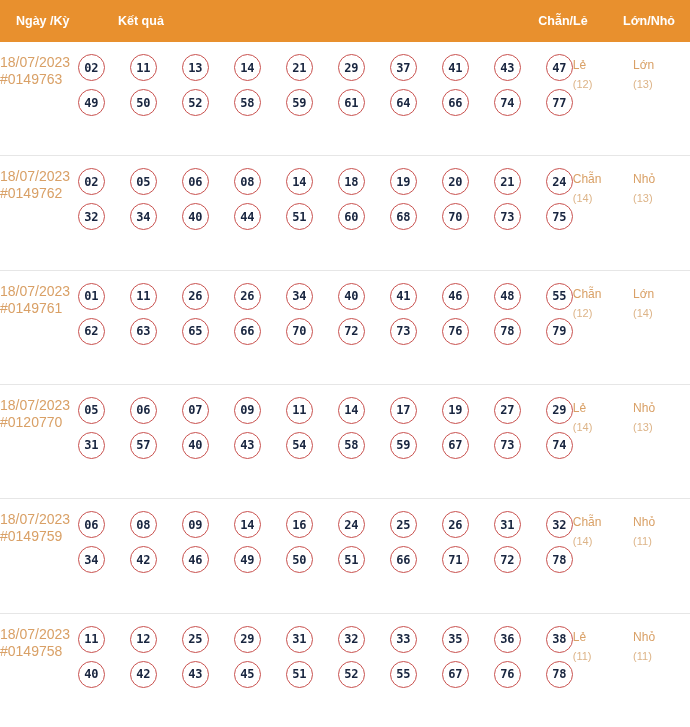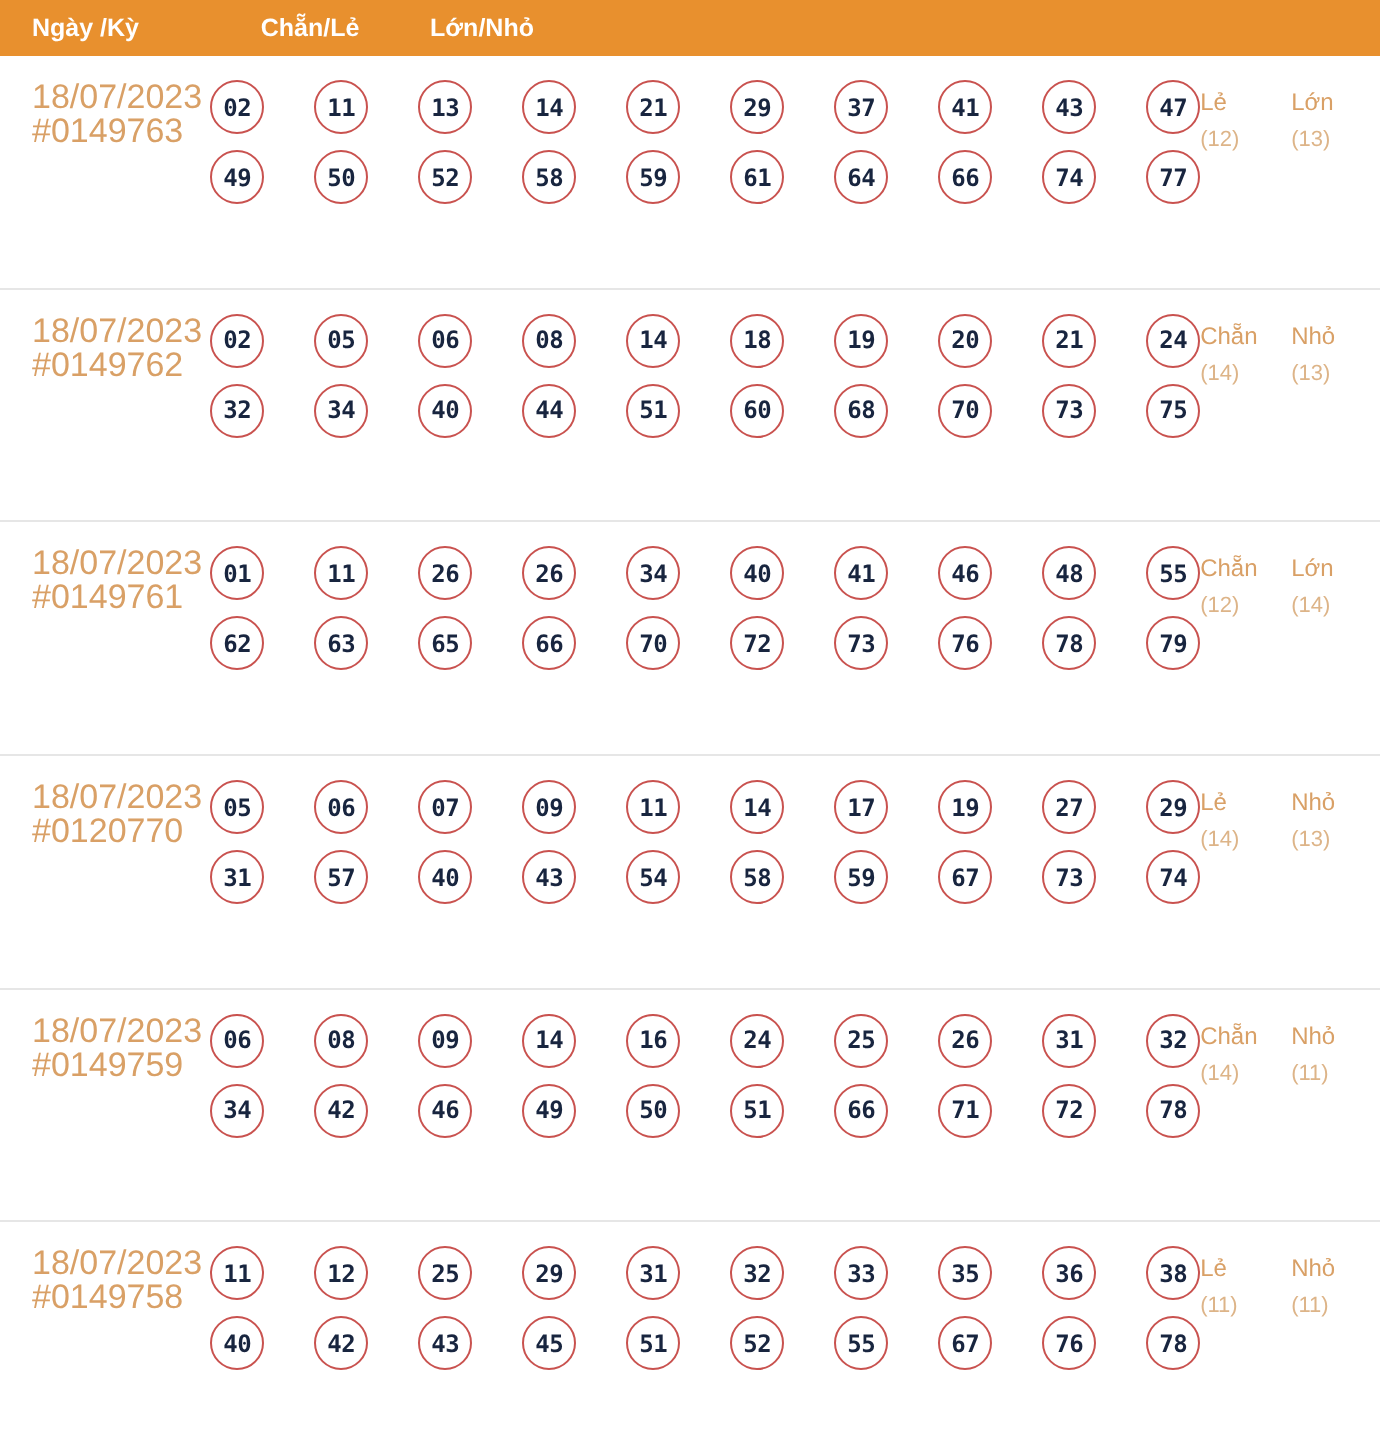--- a/index.html
+++ b/index.html
@@ -12,21 +12,21 @@
   }
   .table{
     width:690px;height:727px;
     display:flex;flex-direction:column;
     box-sizing:border-box;
   }
   
   .thead{
     display:flex;
     align-items:center;
-    height:28px;
+    height:42px;
     background:#e8902e;
     color:#ffffff;
     font-size:12.5px;
     font-weight:bold;
     flex:0 0 auto;
   }
   .th{box-sizing:border-box;}
   .th-date{width:110px;padding-left:16px;}
   .th-result{flex:1 1 auto;padding-left:8px;}
   .th-oe{width:90px;text-align:center;}
@@ -42,23 +42,23 @@
     min-height:0;
     box-sizing:border-box;
     padding-top:12px;
   }
   .row:last-child{border-bottom:none;}
 
   .cell{box-sizing:border-box;}
 
   .c-date{
     width:110px;
-    padding-left:16px;
+    padding-left:0;
     color:#d9a066;
-    font-size:17px;
+    font-size:14px;
     line-height:17px;
     white-space:nowrap;
   }
   .c-date .kyid{display:block;}
 
   .c-result{
     flex:1 1 auto;
     padding-left:4px;
   }
   .ballrow{
@@ -93,20 +93,21 @@
   .c-bs{width:82px;padding-right:6px;}
   .cnt{display:block;font-size:11px;color:#ddb488;}
 </style>
 </head>
 <body>
 
 <div class="table">
 
   <div class="thead">
     <div class="th th-date">Ngày /Kỳ</div>
+    <div class="th th-result">Kết quả</div>
     <div class="th th-oe">Chẵn/Lẻ</div>
     <div class="th th-bs">Lớn/Nhỏ</div>
   </div>
 
   <div class="tbody" id="tbody">
       <div class="row">
         <div class="cell c-date"><span>18/07/2023</span><span class="kyid">#0149763</span></div>
         <div class="cell c-result">
           <div class="ballrow">
             <div class="ball">02</div>

